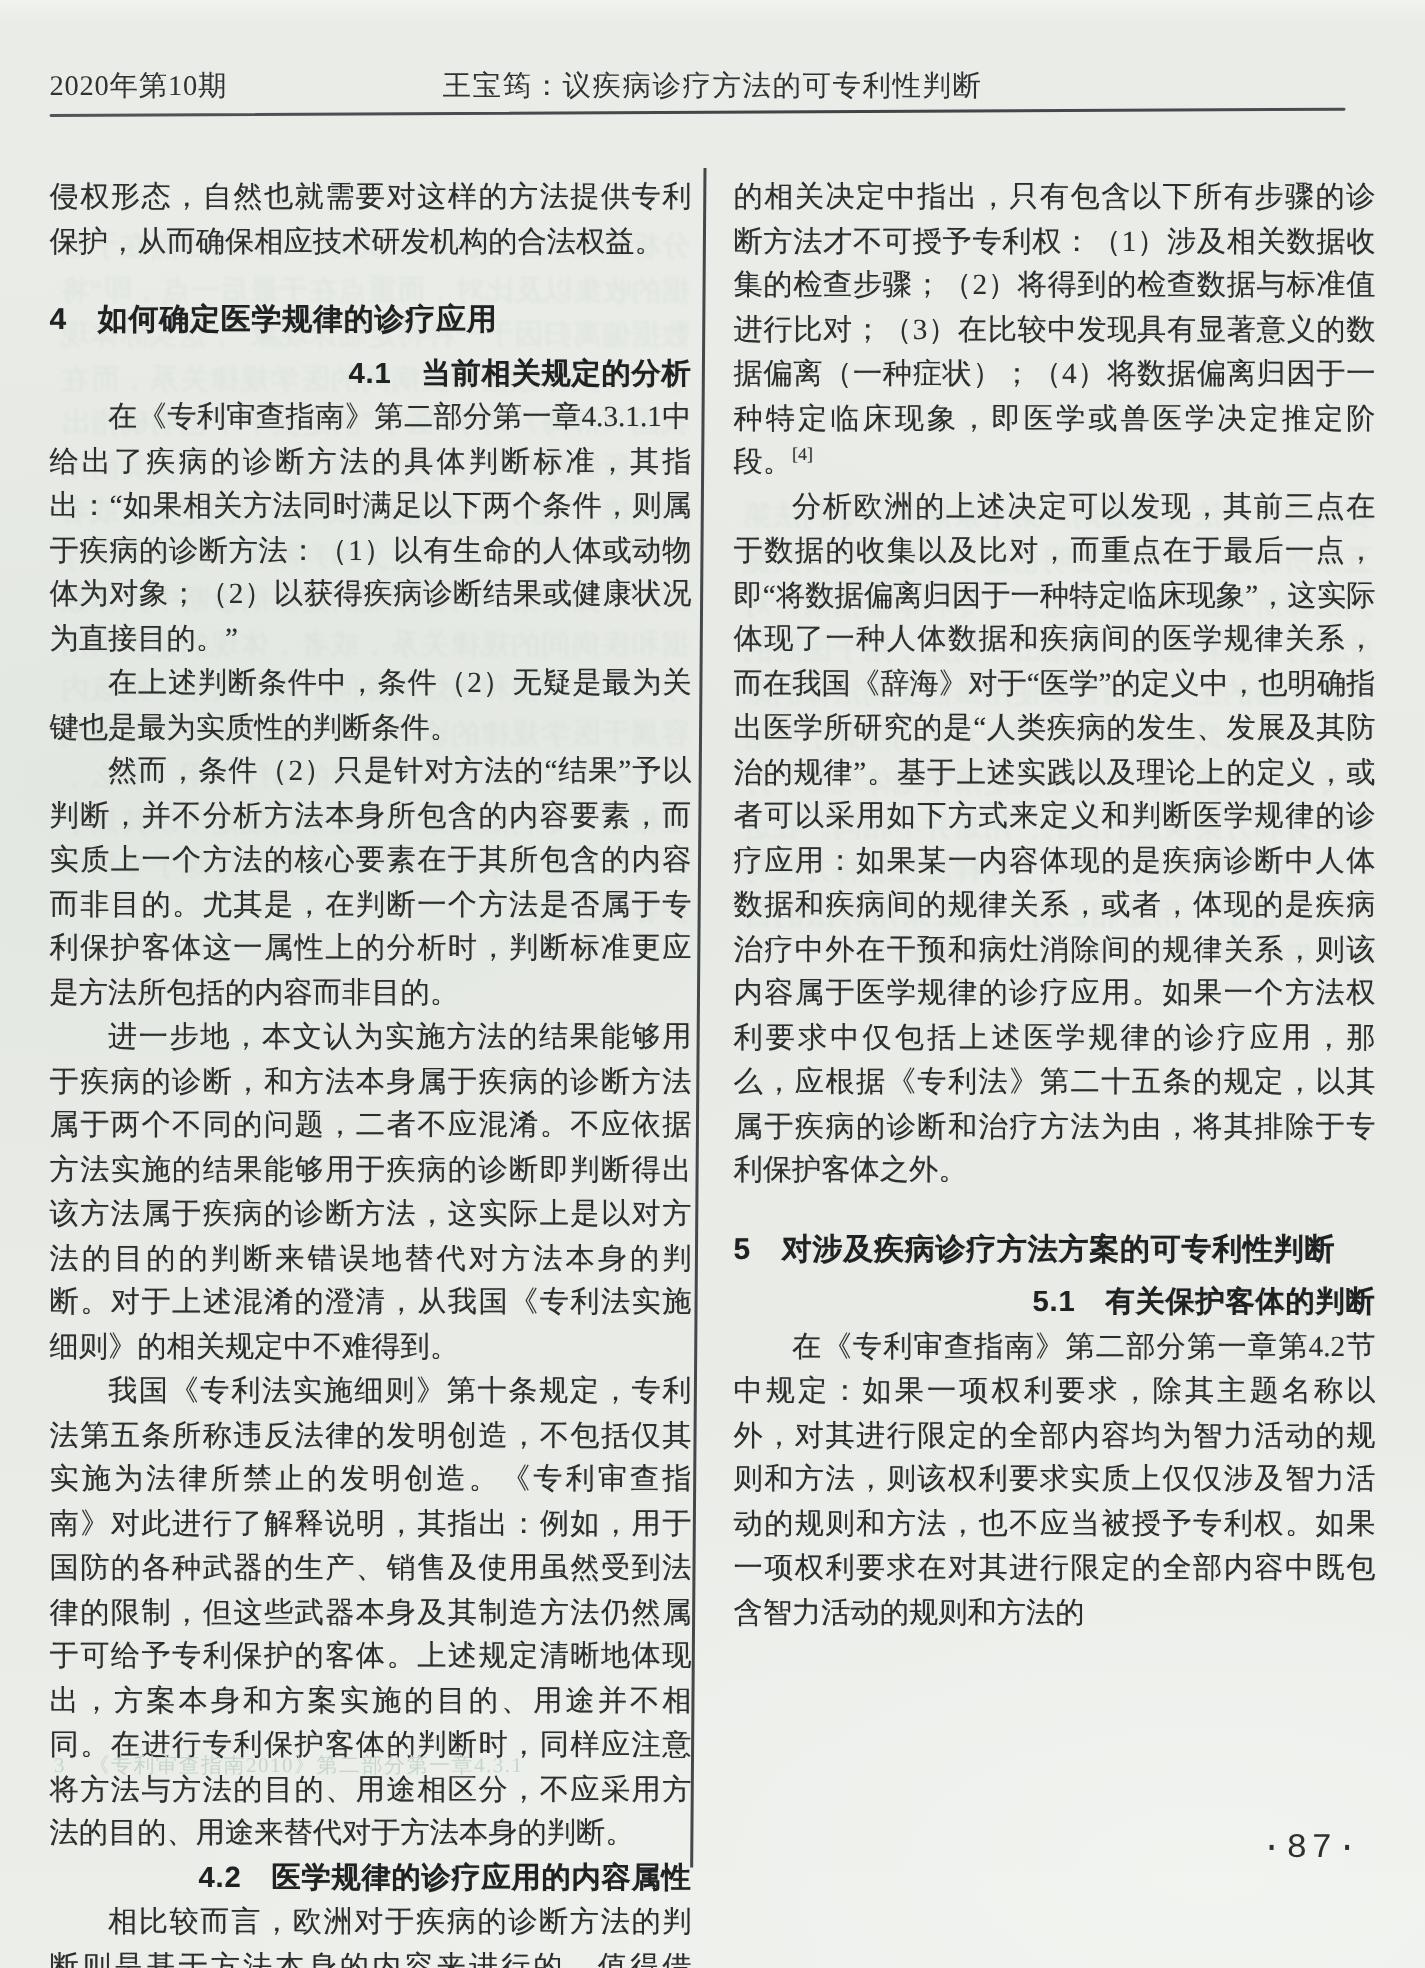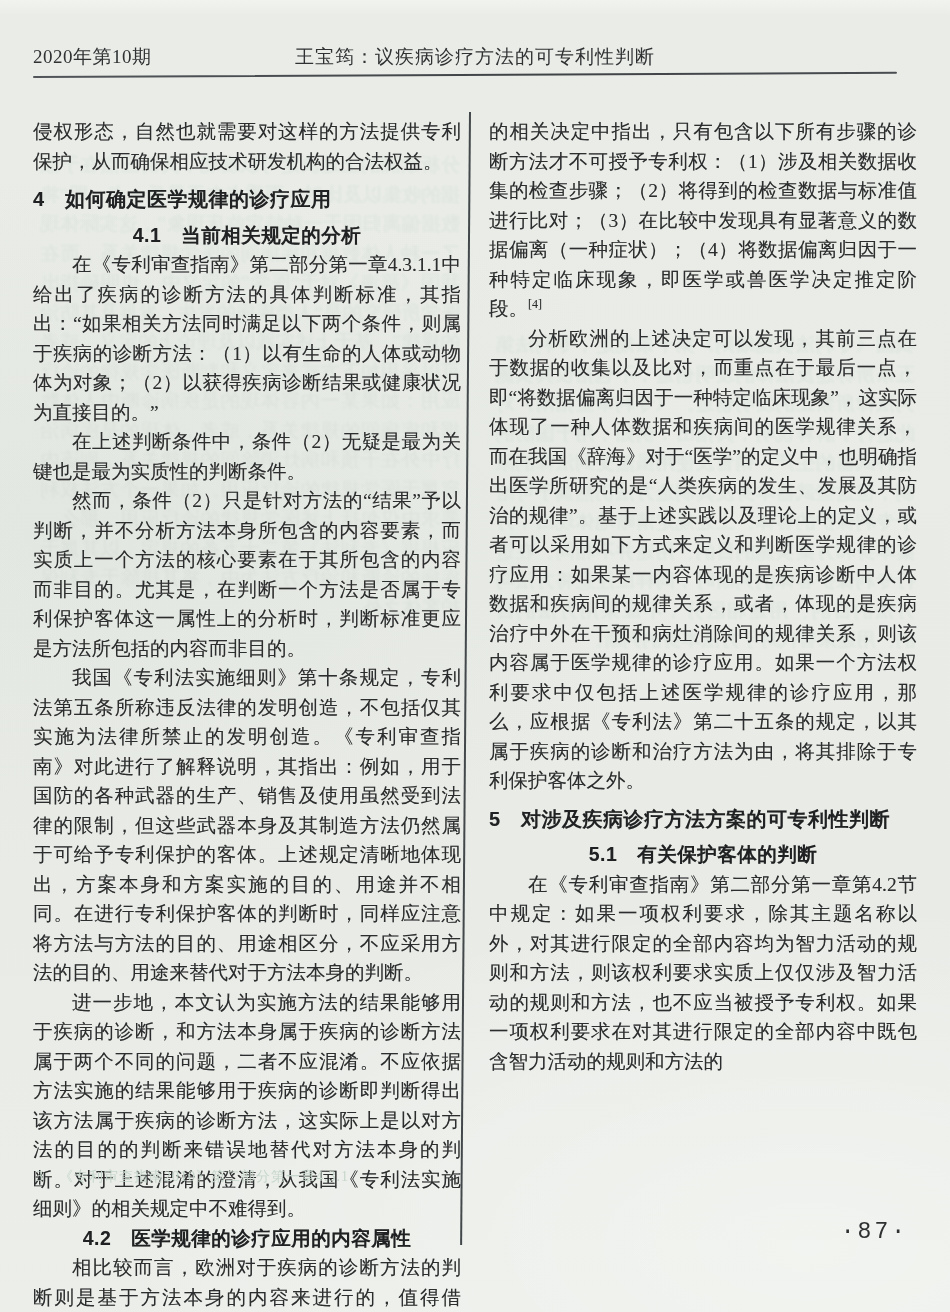--- a/index.html
+++ b/index.html
@@ -44,26 +44,26 @@
     font-size:19.5px;line-height:29.5px;text-align:justify;
     text-shadow:0 0 0.5px rgba(45,45,45,0.35);
   }
   .col-left{left:33px;}
   .col-right{left:489px;}
   .col p{margin:0;}
   .col p.indent{text-indent:2em;}
   .sec{
     font-family:"Liberation Sans","DejaVu Sans",sans-serif;
     font-weight:700;font-size:20px;line-height:29.5px;
-    margin:9px 0 6px;color:#1f2122;letter-spacing:0.5px;text-align:left;
+    margin:23px 0 6px;color:#1f2122;letter-spacing:0.5px;text-align:left;
   }
   .subsec{
     font-family:"Liberation Sans","DejaVu Sans",sans-serif;
     font-weight:700;font-size:19.5px;line-height:29.5px;
-    margin:0;color:#1f2122;letter-spacing:0.5px;text-align:center;
+    margin:0;color:#1f2122;letter-spacing:0.5px;text-align:right;
   }
   sup.fnmark{font-size:12px;line-height:0;vertical-align:super;letter-spacing:0;}
   .footnote{
     position:absolute;left:36px;top:1168px;width:428px;
     font-size:14px;color:#c6d6cc;letter-spacing:1px;filter:blur(0.4px);
   }
   .page-number{
     position:absolute;right:42px;top:1219px;
     font-size:23px;color:#2e3031;letter-spacing:3px;
     font-family:Liberation Mono, monospace;
@@ -83,22 +83,22 @@
 
   <div class="col-divider"></div>
 
   <div class="col col-left">
     <p>侵权形态，自然也就需要对这样的方法提供专利保护，从而确保相应技术研发机构的合法权益。</p>
     <h2 class="sec">4　如何确定医学规律的诊疗应用</h2>
     <h3 class="subsec">4.1　当前相关规定的分析</h3>
     <p class="indent">在《专利审查指南》第二部分第一章4.3.1.1中给出了疾病的诊断方法的具体判断标准，其指出：“如果相关方法同时满足以下两个条件，则属于疾病的诊断方法：（1）以有生命的人体或动物体为对象；（2）以获得疾病诊断结果或健康状况为直接目的。”</p>
     <p class="indent">在上述判断条件中，条件（2）无疑是最为关键也是最为实质性的判断条件。</p>
     <p class="indent">然而，条件（2）只是针对方法的“结果”予以判断，并不分析方法本身所包含的内容要素，而实质上一个方法的核心要素在于其所包含的内容而非目的。尤其是，在判断一个方法是否属于专利保护客体这一属性上的分析时，判断标准更应是方法所包括的内容而非目的。</p>
+    <p class="indent">进一步地，本文认为实施方法的结果能够用于疾病的诊断，和方法本身属于疾病的诊断方法属于两个不同的问题，二者不应混淆。不应依据方法实施的结果能够用于疾病的诊断即判断得出该方法属于疾病的诊断方法，这实际上是以对方法的目的的判断来错误地替代对方法本身的判断。对于上述混淆的澄清，从我国《专利法实施细则》的相关规定中不难得到。</p>
     <p class="indent">我国《专利法实施细则》第十条规定，专利法第五条所称违反法律的发明创造，不包括仅其实施为法律所禁止的发明创造。《专利审查指南》对此进行了解释说明，其指出：例如，用于国防的各种武器的生产、销售及使用虽然受到法律的限制，但这些武器本身及其制造方法仍然属于可给予专利保护的客体。上述规定清晰地体现出，方案本身和方案实施的目的、用途并不相同。在进行专利保护客体的判断时，同样应注意将方法与方法的目的、用途相区分，不应采用方法的目的、用途来替代对于方法本身的判断。</p>
-    <p class="indent">进一步地，本文认为实施方法的结果能够用于疾病的诊断，和方法本身属于疾病的诊断方法属于两个不同的问题，二者不应混淆。不应依据方法实施的结果能够用于疾病的诊断即判断得出该方法属于疾病的诊断方法，这实际上是以对方法的目的的判断来错误地替代对方法本身的判断。对于上述混淆的澄清，从我国《专利法实施细则》的相关规定中不难得到。</p>
     <h3 class="subsec">4.2　医学规律的诊疗应用的内容属性</h3>
     <p class="indent">相比较而言，欧洲对于疾病的诊断方法的判断则是基于方法本身的内容来进行的，值得借鉴。在欧洲</p>
   </div>
 
   <div class="footnote">3　《专利审查指南2010》第二部分第一章4.3.1</div>
 
   <div class="col col-right">
     <p><span>的相关决定中指出，只有包含以下所有步骤的诊断方法才不可授予专利权：（1）涉及相关数据收集的检查步骤；（2）将得到的检查数据与标准值进行比对；（3）在比较中发现具有显著意义的数据偏离（一种症状）；（4）将数据偏离归因于一种特定临床现象，即医学或兽医学决定推定阶段。</span><sup class="fnmark">[4]</sup></p>
     <p class="indent">分析欧洲的上述决定可以发现，其前三点在于数据的收集以及比对，而重点在于最后一点，即“将数据偏离归因于一种特定临床现象”，这实际体现了一种人体数据和疾病间的医学规律关系，而在我国《辞海》对于“医学”的定义中，也明确指出医学所研究的是“人类疾病的发生、发展及其防治的规律”。基于上述实践以及理论上的定义，或者可以采用如下方式来定义和判断医学规律的诊疗应用：如果某一内容体现的是疾病诊断中人体数据和疾病间的规律关系，或者，体现的是疾病治疗中外在干预和病灶消除间的规律关系，则该内容属于医学规律的诊疗应用。如果一个方法权利要求中仅包括上述医学规律的诊疗应用，那么，应根据《专利法》第二十五条的规定，以其属于疾病的诊断和治疗方法为由，将其排除于专利保护客体之外。</p>
     <h2 class="sec">5　对涉及疾病诊疗方法方案的可专利性判断</h2>

